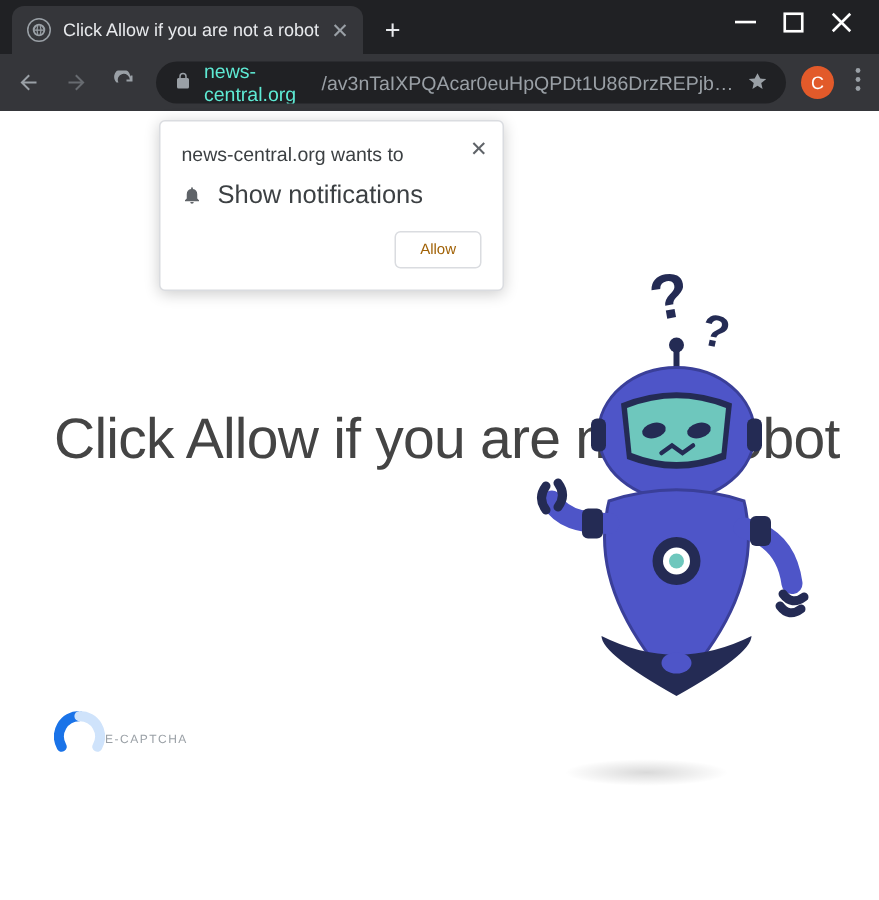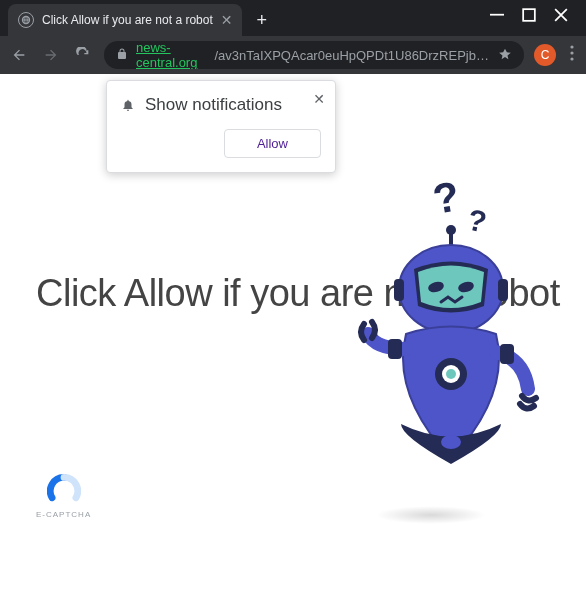--- a/index.html
+++ b/index.html
@@ -17,41 +17,41 @@
 .tab-title { flex: 1; white-space: nowrap; overflow: hidden; text-overflow: ellipsis; }
 .tab-close { color: #9aa0a6; font-size: 14px; cursor: pointer; }
 .new-tab { color: #e8eaed; font-size: 18px; padding: 0 14px; cursor: pointer; height: 32px; display: flex; align-items: center; }
 
 
 .toolbar { height: 38px; background: #35363a; display: flex; align-items: center; padding: 0 8px; gap: 10px; }
 .nav-btn { color: #9aa0a6; display: flex; align-items: center; justify-content: center; width: 22px; height: 22px; cursor: pointer; }
 .nav-btn svg { width: 16px; height: 16px; fill: currentColor; }
 .address-bar { flex: 1; height: 28px; background: #202124; border-radius: 14px; display: flex; align-items: center; padding: 0 12px; gap: 8px; font-size: 13px; overflow: hidden; }
 .lock-icon { color: #9aa0a6; flex-shrink: 0; }
-.url-domain { color: #22c55e; text-decoration: underline; }
+.url-domain { color: #5eead4; }
 .url-path { color: #9aa0a6; white-space: nowrap; overflow: hidden; text-overflow: ellipsis; }
 .star-icon { color: #9aa0a6; flex-shrink: 0; }
 .profile-btn { width: 22px; height: 22px; border-radius: 50%; background: #e25a2a; color: #fff; display: flex; align-items: center; justify-content: center; font-size: 12px; font-weight: 500; cursor: pointer; }
 .menu-btn { color: #9aa0a6; cursor: pointer; padding: 0 4px; }
 
 
 .content { position: relative; background: #fff; width: 100%; height: calc(600px - 74px); }
 
 
 .prompt { position: absolute; top: 6px; left: 106px; width: 230px; background: #fff; border: 1px solid #dadce0; border-radius: 4px; box-shadow: 0 2px 10px rgba(0,0,0,0.2); padding: 14px; z-index: 50; }
 .prompt-title { font-size: 13px; color: #3c4043; margin-bottom: 10px; }
 .prompt-close { position: absolute; top: 10px; right: 10px; color: #5f6368; cursor: pointer; font-size: 14px; }
 .prompt-body { display: flex; align-items: center; gap: 10px; font-size: 17px; color: #3c4043; margin-bottom: 14px; }
 .bell-icon { width: 14px; height: 14px; fill: #5f6368; }
 .prompt-actions { display: flex; justify-content: flex-end; gap: 8px; }
-.prompt-btn { border: 1px solid #dadce0; background: #fff; color: #4c1d95; font-size: 13px; padding: 6px 32px; border-radius: 4px; cursor: pointer; }
+.prompt-btn { border: 1px solid #dadce0; background: #fff; color: #a16207; font-size: 10px; padding: 6px 16px; border-radius: 4px; cursor: pointer; }
 
 
 .page-text { position: absolute; left: 36px; top: 196px; font-size: 38px; font-weight: 300; color: #444; line-height: 1.25; letter-spacing: -0.5px; }
-.captcha-badge { position: absolute; left: 36px; top: 400px; display: flex; flex-direction: column; align-items: center; justify-content: center; }
+.captcha-badge { position: absolute; left: 36px; top: 400px; display: flex; flex-direction: row; align-items: center; justify-content: center; }
 .captcha-icon { width: 34px; height: 34px; }
 .captcha-label { font-size: 8px; color: #9aa0a6; letter-spacing: 1px; margin-top: 2px; }
 
 
 .robot-wrap { position: absolute; right: 30px; top: 100px; width: 250px; height: 340px; }
 .shadow { position: absolute; bottom: -10px; left: 50%; transform: translateX(-50%); width: 110px; height: 18px; background: radial-gradient(ellipse, rgba(0,0,0,0.15), transparent 70%); border-radius: 50%; }
 </style>
 </head>
 <body>
 
@@ -116,20 +116,21 @@
   <div class="menu-btn"><svg width="4" height="16" viewBox="0 0 4 16" fill="#9aa0a6">
         <circle cx="2" cy="2" r="1.6"></circle>
         <circle cx="2" cy="8" r="1.6"></circle>
         <circle cx="2" cy="14" r="1.6"></circle>
       </svg></div>
 </div>
 
 <div class="content">
 
   <div class="prompt">
+    <div class="prompt-title">news-central.org wants to</div>
     <div class="prompt-close">✕</div>
     <div class="prompt-body">
       <svg class="bell-icon" viewBox="0 0 24 24">
           <path d="M12 22a2 2 0 002-2h-4a2 2 0 002 2zm6-6V11a6 6 0 00-5-5.9V4a1 1 0 00-2 0v1.1A6 6 0 006 11v5l-2 2v1h16v-1z"></path>
         </svg>
       <span>Show notifications</span>
     </div>
     <div class="prompt-actions">
       <button class="prompt-btn">Allow</button>
     </div>

